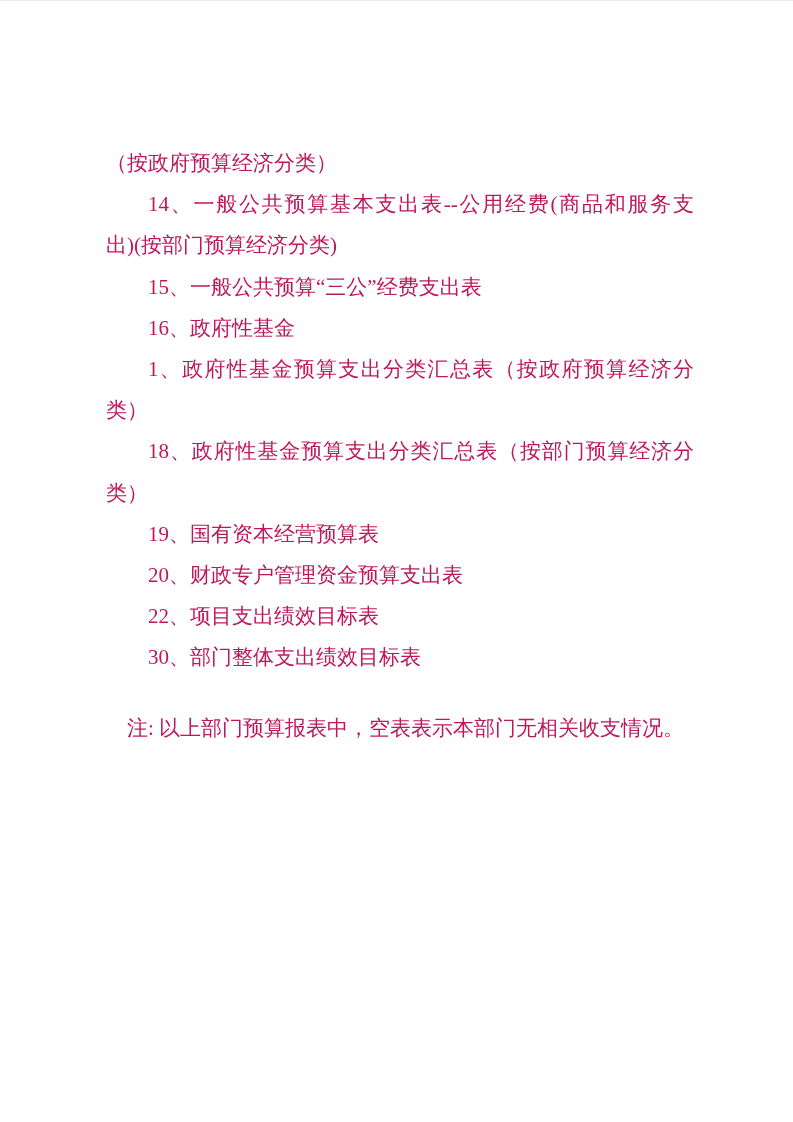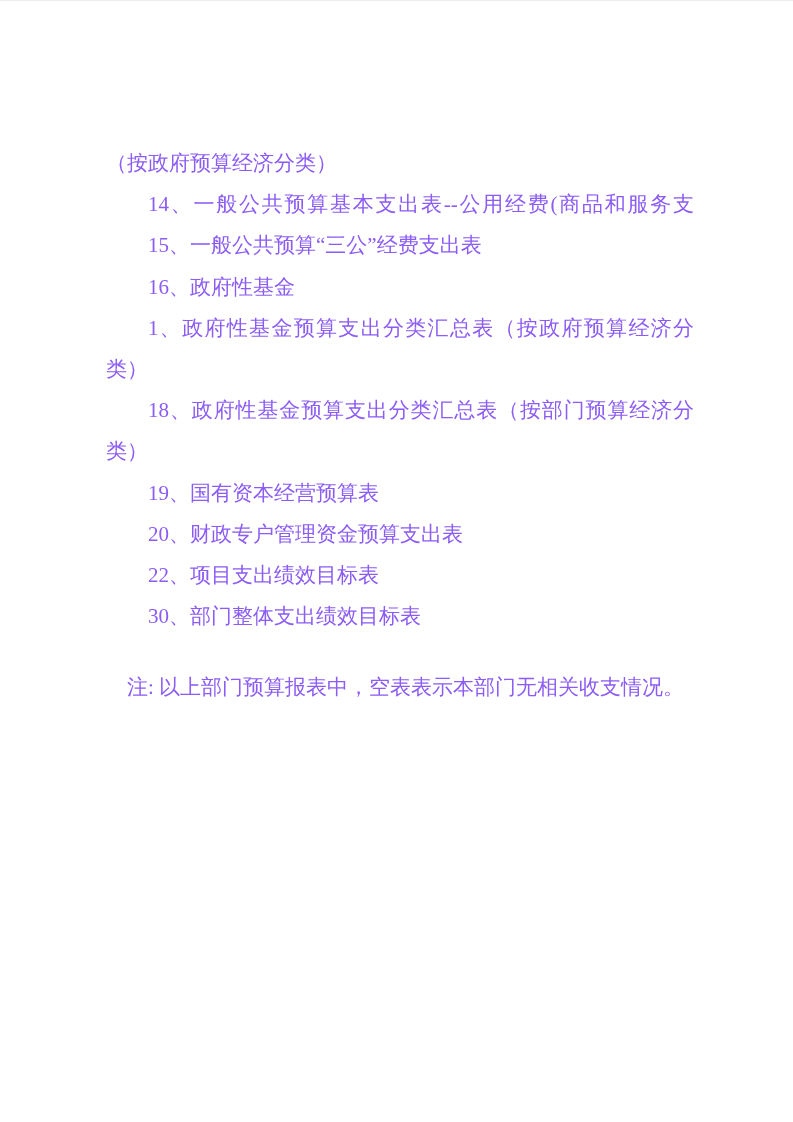--- a/index.html
+++ b/index.html
@@ -9,21 +9,21 @@
   }
   .page {
     position: relative;
     width: 793px;
     height: 1066px;
     background: #ffffff;
     border-top: 1px solid #ececec;
     box-sizing: border-box;
     overflow: hidden;
     font-family: "Liberation Serif", "DejaVu Serif", serif;
-    color: #8b5cf6;
+    color: #be185d;
   }
   .content {
     position: absolute;
     left: 106px;
     top: 142px;
     width: 588px;
     font-size: 21px;
     line-height: 41.2px;
     white-space: nowrap;
   }
@@ -39,20 +39,21 @@
     text-align-last: justify;
   }
 </style>
 </head>
 <body>
 
 <div class="page">
   <div class="content">
     <div class="line">（按政府预算经济分类）</div>
     <div class="line ind2 just">14、一般公共预算基本支出表--公用经费(商品和服务支</div>
+    <div class="line">出)(按部门预算经济分类)</div>
     <div class="line ind2">15、一般公共预算“三公”经费支出表</div>
     <div class="line ind2">16、政府性基金</div>
     <div class="line ind2 just">1、政府性基金预算支出分类汇总表（按政府预算经济分</div>
     <div class="line">类）</div>
     <div class="line ind2 just">18、政府性基金预算支出分类汇总表（按部门预算经济分</div>
     <div class="line">类）</div>
     <div class="line ind2">19、国有资本经营预算表</div>
     <div class="line ind2">20、财政专户管理资金预算支出表</div>
     <div class="line ind2">22、项目支出绩效目标表</div>
     <div class="line ind2">30、部门整体支出绩效目标表</div>

